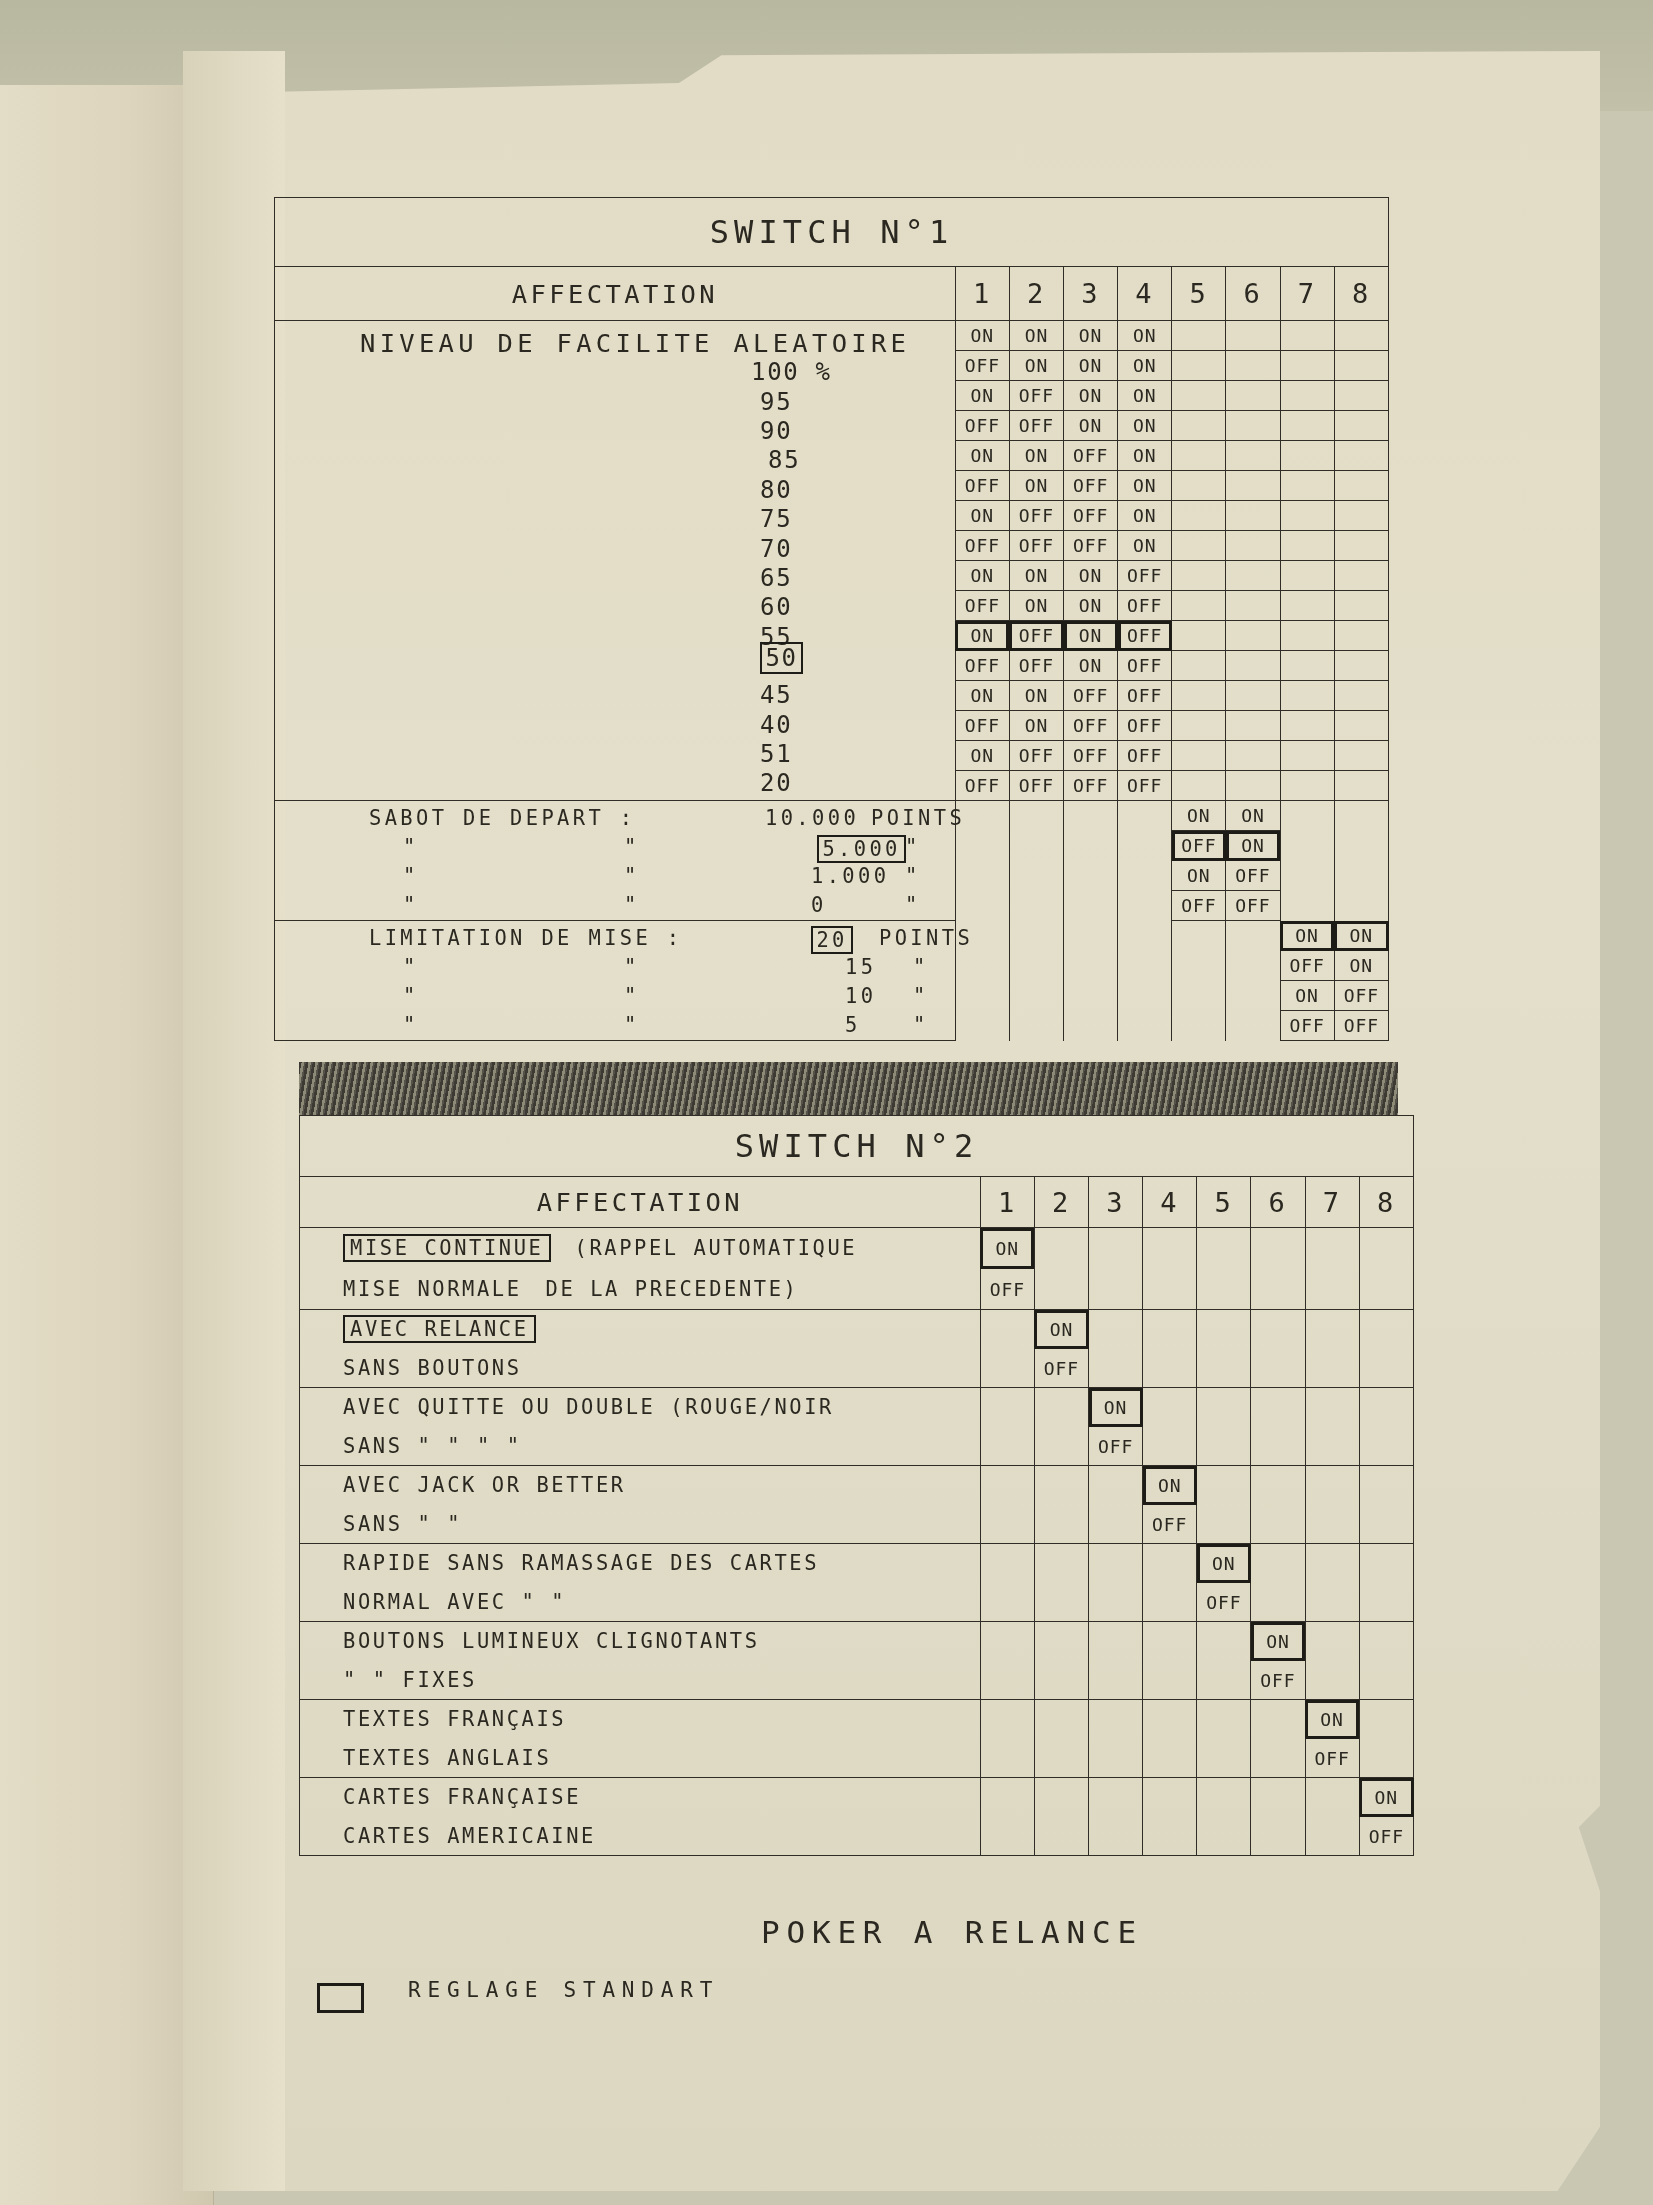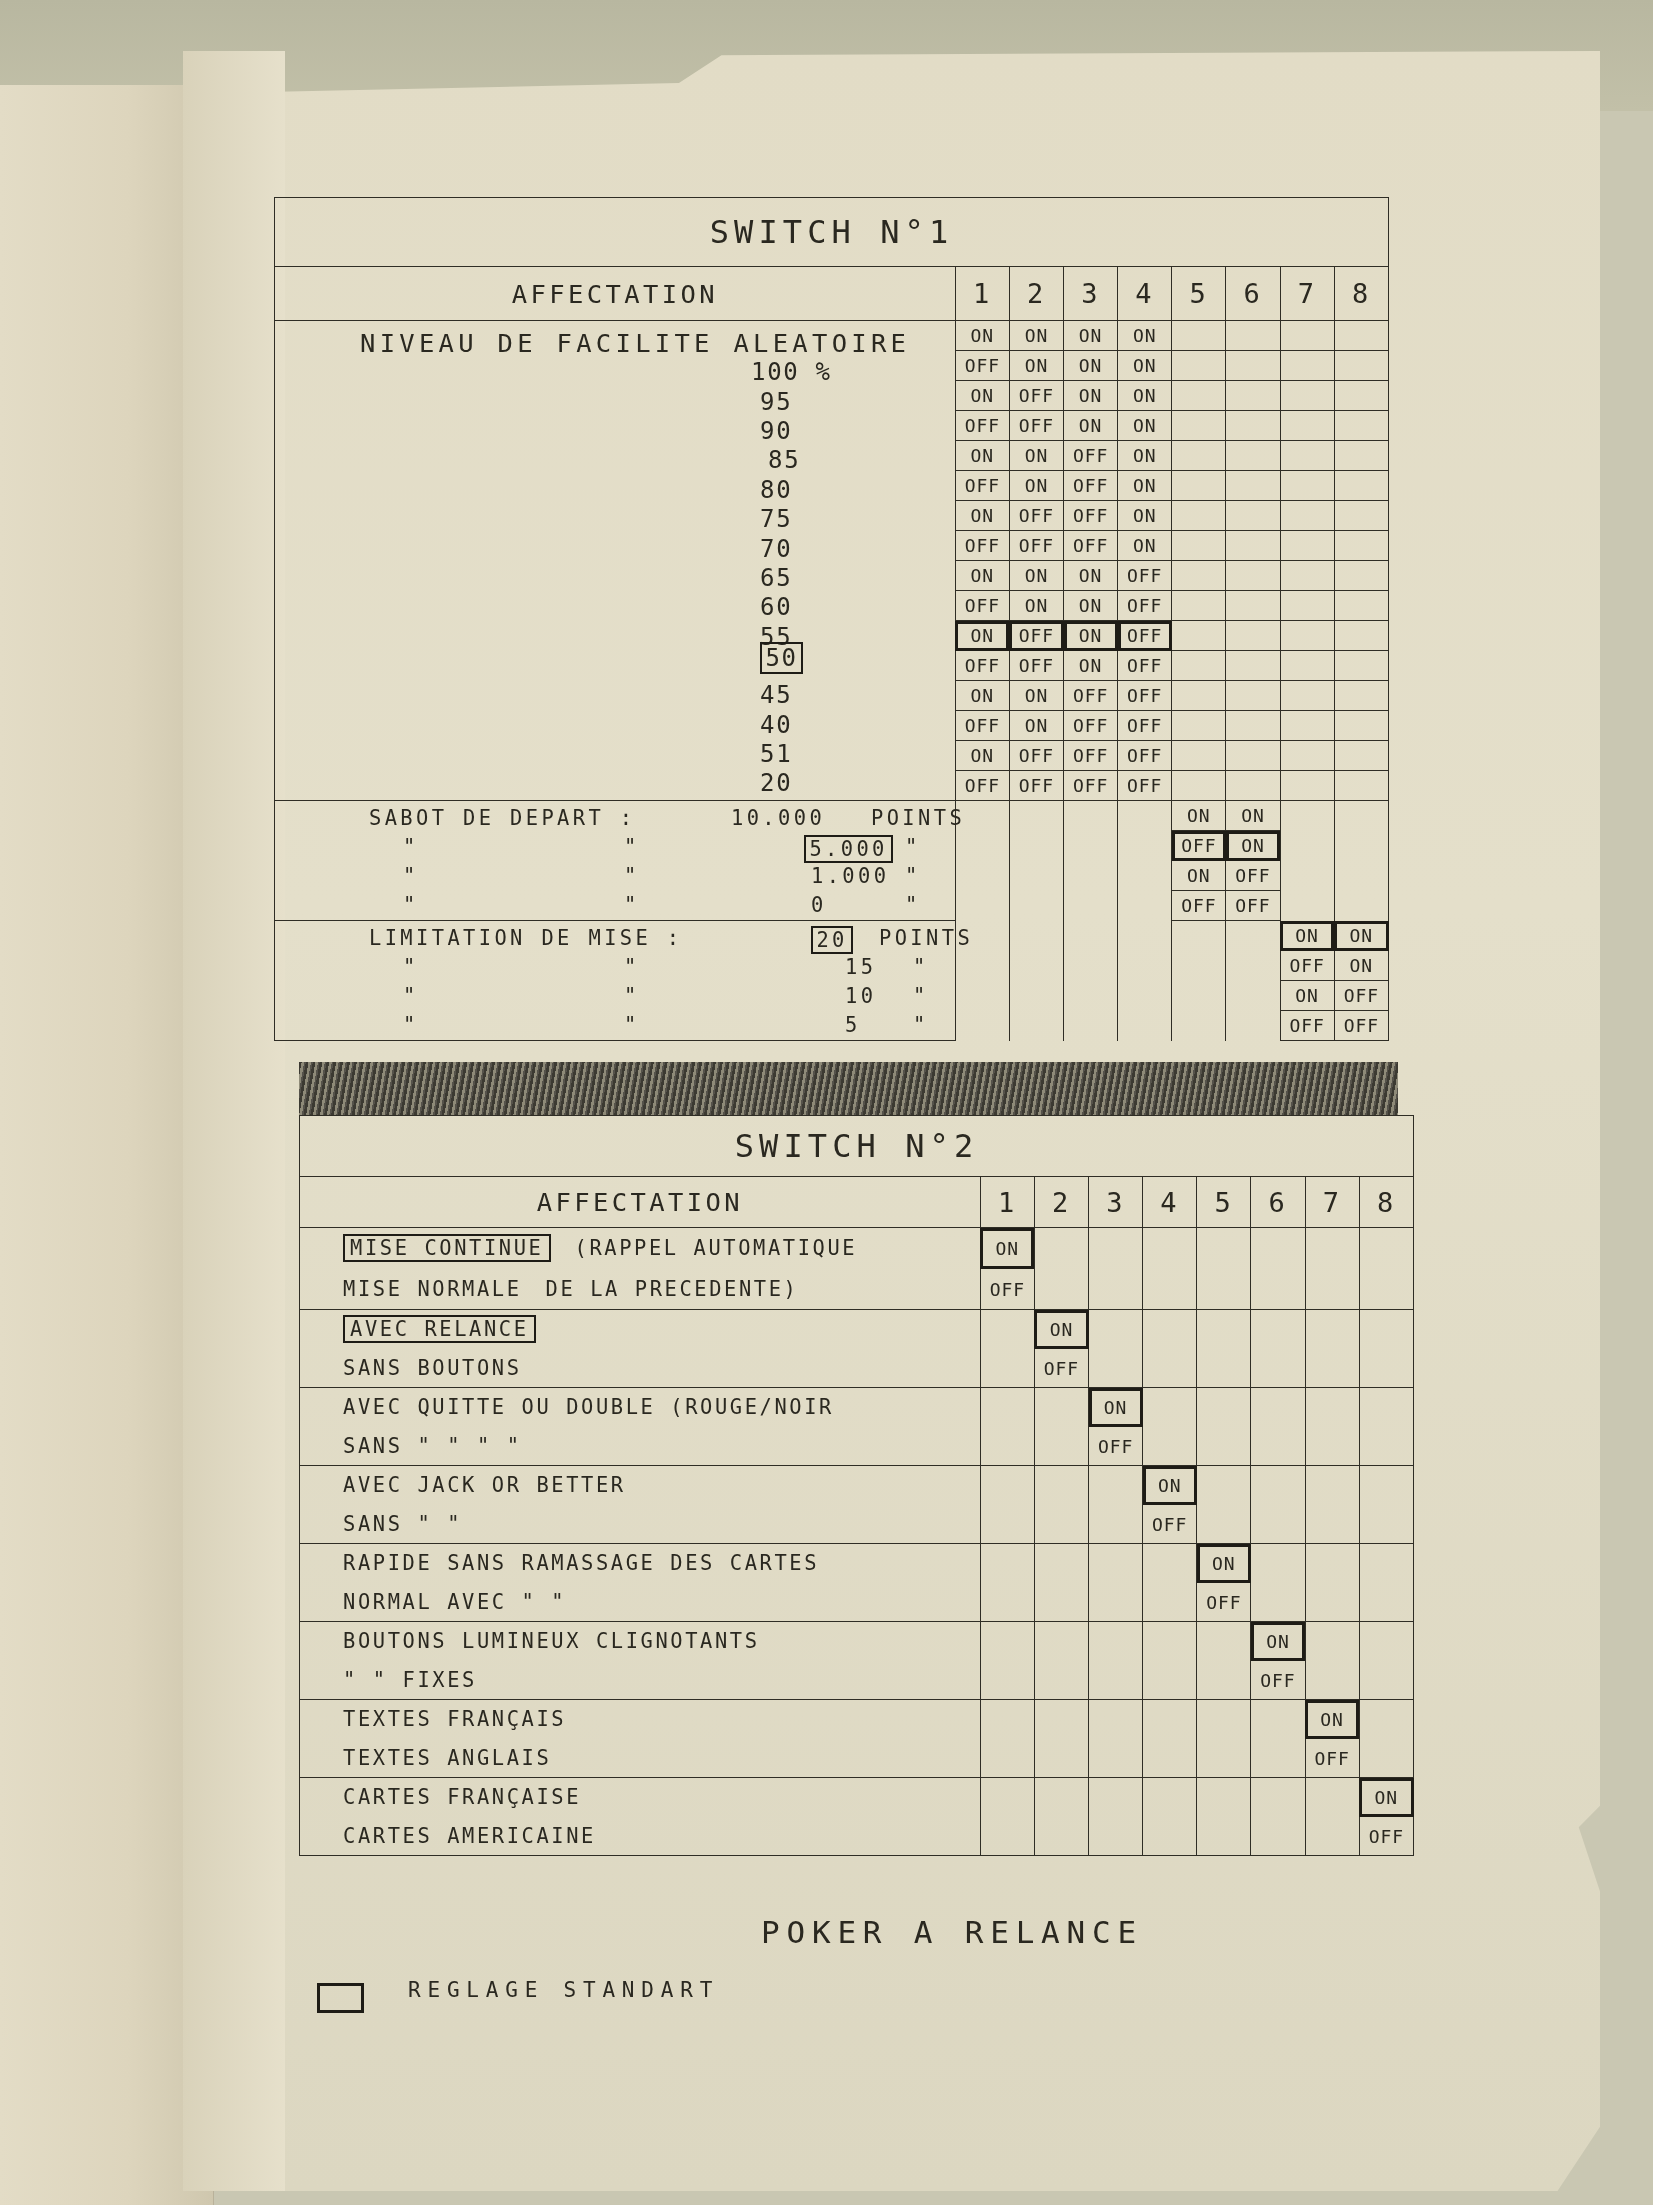--- a/index.html
+++ b/index.html
@@ -238,22 +238,22 @@
         <td class="cell-val">OFF</td>
         <td class="cell-val">OFF</td>
         <td class="cell-val">OFF</td>
         <td class="cell-val"></td>
         <td class="cell-val"></td>
         <td class="cell-val"></td>
         <td class="cell-val"></td>
       </tr>
       <tr>
         <td rowspan="4" class="lbl" style="vertical-align:top;position:relative;height:116px;">
-          <div style="position:absolute;left:94px;top:5.1px;font-size:20.4px;letter-spacing:3.4px;white-space:nowrap;width:527px;"><span>SABOT DE DEPART :</span><span style="position:absolute;left:362px;">10.000</span><span style="position:absolute;left:502px;">POINTS</span></div>
-          <div style="position:absolute;left:128px;top:34px;font-size:20.4px;letter-spacing:3.4px;white-space:nowrap;width:527px;"><span style="display:inline-block;width:221px;">"</span><span>"</span><span style="position:absolute;left:401px;border:2.6px solid #1e1c16;padding:0 3.4px;">5.000</span><span style="position:absolute;left:502px;">"</span></div>
+          <div style="position:absolute;left:94px;top:5.1px;font-size:20.4px;letter-spacing:3.4px;white-space:nowrap;width:527px;"><span>SABOT DE DEPART :</span><span style="position:absolute;left:396px;">10.000</span><span style="position:absolute;left:502px;">POINTS</span></div>
+          <div style="position:absolute;left:128px;top:34px;font-size:20.4px;letter-spacing:3.4px;white-space:nowrap;width:527px;"><span style="display:inline-block;width:221px;">"</span><span>"</span><span style="position:absolute;left:414px;border:2.6px solid #1e1c16;padding:0 3.4px;">5.000</span><span style="position:absolute;left:502px;">"</span></div>
           <div style="position:absolute;left:128px;top:63px;font-size:20.4px;letter-spacing:3.4px;white-space:nowrap;width:527px;"><span style="display:inline-block;width:221px;">"</span><span>"</span><span style="position:absolute;left:408px;">1.000</span><span style="position:absolute;left:502px;">"</span></div>
           <div style="position:absolute;left:128px;top:92px;font-size:20.4px;letter-spacing:3.4px;white-space:nowrap;width:527px;"><span style="display:inline-block;width:221px;">"</span><span>"</span><span style="position:absolute;left:408px;">0</span><span style="position:absolute;left:502px;">"</span></div>
         </td>
         <td class="cell-val" style="border-top-color: transparent; border-bottom-color: transparent;"></td>
         <td class="cell-val" style="border-top-color: transparent; border-bottom-color: transparent;"></td>
         <td class="cell-val" style="border-top-color: transparent; border-bottom-color: transparent;"></td>
         <td class="cell-val" style="border-top-color: transparent; border-bottom-color: transparent;"></td>
         <td class="cell-val">ON</td>
         <td class="cell-val">ON</td>
         <td class="cell-val" style="border-top-color: transparent; border-bottom-color: transparent;"></td>

